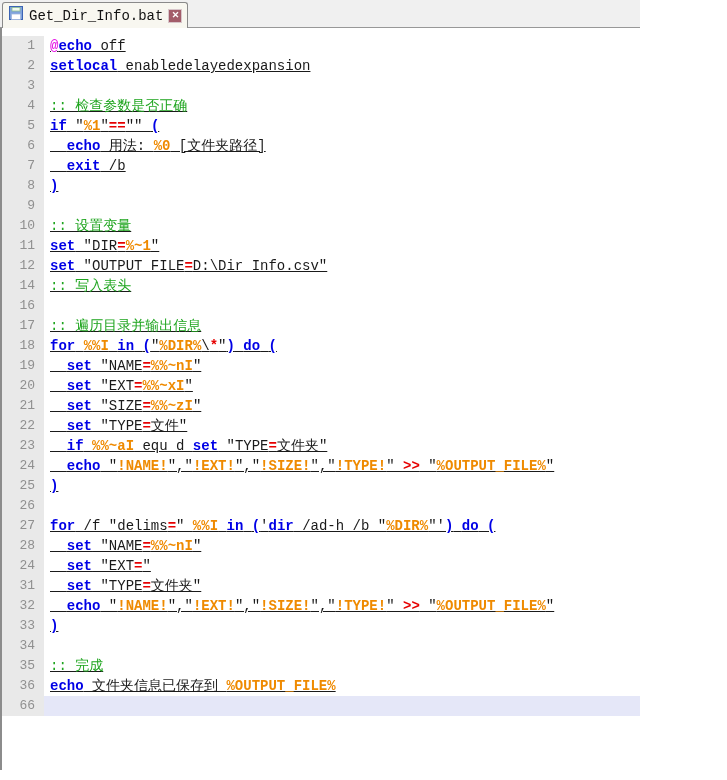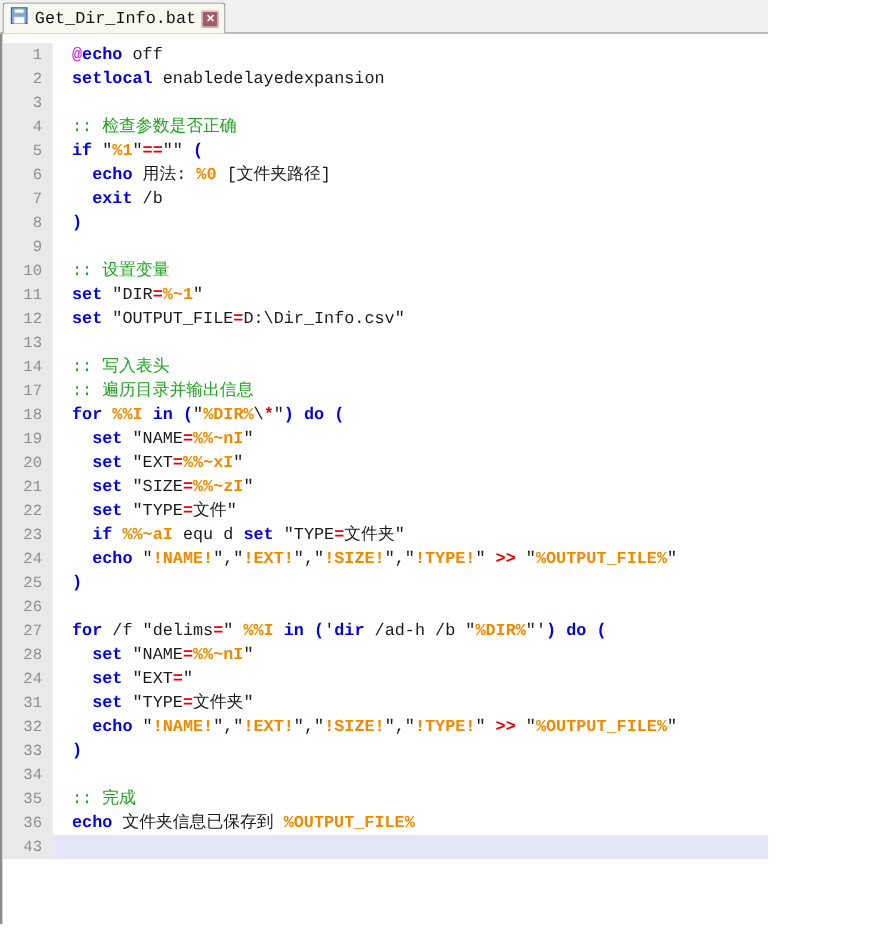--- a/index.html
+++ b/index.html
@@ -31,21 +31,21 @@
   .editor {
     height:742px; background:#ffffff; overflow:hidden;
     border-left:2px solid #8c8c8c;
     padding-top:8px;
   }
   .line { display:flex; height:20px; line-height:20px; white-space:pre; }
   .ln {
     flex:0 0 42px; background:var(--gutter-bg,#e9e9e9); color:var(--gutter-fg,#909090);
     text-align:right; padding-right:9px; font-size:13px; user-select:none;
   }
-  .lc { flex:1 1 auto; padding-left:16px; font-size:14px; color:var(--c-tx,#1a1a1a); }
+  .lc { flex:1 1 auto; padding-left:6px; font-size:14px; color:var(--c-tx,#1a1a1a);text-decoration:underline; }
   .line.current .lc { background:var(--current-bg,#e5e7f8); }
 
   .kw  { color:var(--c-kw,#0000e6); font-weight:bold; }
   .var { color:var(--c-var,#ef8a00); font-weight:bold; }
   .op  { color:var(--c-op,#e60000); font-weight:bold; }
   .cmt { color:var(--c-cmt,#1fa51f);margin-top:23px; }
   .tx  { color:var(--c-tx,#1a1a1a); }
   .at  { color:var(--c-at,#e61ee6); font-weight:bold; }
   .par { color:var(--c-kw,#0000e6); font-weight:bold; }
 </style>
@@ -75,38 +75,38 @@
         <div class="line"><span class="ln">3</span><span class="lc"></span></div>
         <div class="line"><span class="ln">4</span><span class="lc"><span class="cmt">:: 检查参数是否正确</span></span></div>
         <div class="line"><span class="ln">5</span><span class="lc"><span class="kw">if</span><span class="tx"> "</span><span class="var">%1</span><span class="tx">"</span><span class="op">==</span><span class="tx">"" </span><span class="par">(</span></span></div>
         <div class="line"><span class="ln">6</span><span class="lc"><span class="tx">  </span><span class="kw">echo</span><span class="tx"> 用法: </span><span class="var">%0</span><span class="tx"> [文件夹路径]</span></span></div>
         <div class="line"><span class="ln">7</span><span class="lc"><span class="tx">  </span><span class="kw">exit</span><span class="tx"> /b</span></span></div>
         <div class="line"><span class="ln">8</span><span class="lc"><span class="par">)</span></span></div>
         <div class="line"><span class="ln">9</span><span class="lc"></span></div>
         <div class="line"><span class="ln">10</span><span class="lc"><span class="cmt">:: 设置变量</span></span></div>
         <div class="line"><span class="ln">11</span><span class="lc"><span class="kw">set</span><span class="tx"> "DIR</span><span class="op">=</span><span class="var">%~1</span><span class="tx">"</span></span></div>
         <div class="line"><span class="ln">12</span><span class="lc"><span class="kw">set</span><span class="tx"> "OUTPUT_FILE</span><span class="op">=</span><span class="tx">D:\Dir_Info.csv"</span></span></div>
-        <div class="line"><span class="ln">13</span><span class="lc"></span></div>
         <div class="line"><span class="ln">14</span><span class="lc"><span class="cmt">:: 写入表头</span></span></div>
+        <div class="line"><span class="ln">16</span><span class="lc"></span></div>
         <div class="line"><span class="ln">17</span><span class="lc"><span class="cmt">:: 遍历目录并输出信息</span></span></div>
         <div class="line"><span class="ln">18</span><span class="lc"><span class="kw">for</span><span class="tx"> </span><span class="var">%%I</span><span class="tx"> </span><span class="kw">in</span><span class="tx"> </span><span class="par">(</span><span class="tx">"</span><span class="var">%DIR%</span><span class="tx">\</span><span class="op">*</span><span class="tx">"</span><span class="par">)</span><span class="tx"> </span><span class="kw">do</span><span class="tx"> </span><span class="par">(</span></span></div>
         <div class="line"><span class="ln">19</span><span class="lc"><span class="tx">  </span><span class="kw">set</span><span class="tx"> "NAME</span><span class="op">=</span><span class="var">%%~nI</span><span class="tx">"</span></span></div>
         <div class="line"><span class="ln">20</span><span class="lc"><span class="tx">  </span><span class="kw">set</span><span class="tx"> "EXT</span><span class="op">=</span><span class="var">%%~xI</span><span class="tx">"</span></span></div>
         <div class="line"><span class="ln">21</span><span class="lc"><span class="tx">  </span><span class="kw">set</span><span class="tx"> "SIZE</span><span class="op">=</span><span class="var">%%~zI</span><span class="tx">"</span></span></div>
         <div class="line"><span class="ln">22</span><span class="lc"><span class="tx">  </span><span class="kw">set</span><span class="tx"> "TYPE</span><span class="op">=</span><span class="tx">文件"</span></span></div>
         <div class="line"><span class="ln">23</span><span class="lc"><span class="tx">  </span><span class="kw">if</span><span class="tx"> </span><span class="var">%%~aI</span><span class="tx"> equ d </span><span class="kw">set</span><span class="tx"> "TYPE</span><span class="op">=</span><span class="tx">文件夹"</span></span></div>
         <div class="line"><span class="ln">24</span><span class="lc"><span class="tx">  </span><span class="kw">echo</span><span class="tx"> "</span><span class="var">!NAME!</span><span class="tx">","</span><span class="var">!EXT!</span><span class="tx">","</span><span class="var">!SIZE!</span><span class="tx">","</span><span class="var">!TYPE!</span><span class="tx">" </span><span class="op">&gt;&gt;</span><span class="tx"> "</span><span class="var">%OUTPUT_FILE%</span><span class="tx">"</span></span></div>
         <div class="line"><span class="ln">25</span><span class="lc"><span class="par">)</span></span></div>
         <div class="line"><span class="ln">26</span><span class="lc"></span></div>
         <div class="line"><span class="ln">27</span><span class="lc"><span class="kw">for</span><span class="tx"> /f "delims</span><span class="op">=</span><span class="tx">" </span><span class="var">%%I</span><span class="tx"> </span><span class="kw">in</span><span class="tx"> </span><span class="par">(</span><span class="tx">'</span><span class="kw">dir</span><span class="tx"> /ad-h /b "</span><span class="var">%DIR%</span><span class="tx">"'</span><span class="par">)</span><span class="tx"> </span><span class="kw">do</span><span class="tx"> </span><span class="par">(</span></span></div>
         <div class="line"><span class="ln">28</span><span class="lc"><span class="tx">  </span><span class="kw">set</span><span class="tx"> "NAME</span><span class="op">=</span><span class="var">%%~nI</span><span class="tx">"</span></span></div>
         <div class="line"><span class="ln">24</span><span class="lc"><span class="tx">  </span><span class="kw">set</span><span class="tx"> "EXT</span><span class="op">=</span><span class="tx">"</span></span></div>
         <div class="line"><span class="ln">31</span><span class="lc"><span class="tx">  </span><span class="kw">set</span><span class="tx"> "TYPE</span><span class="op">=</span><span class="tx">文件夹"</span></span></div>
         <div class="line"><span class="ln">32</span><span class="lc"><span class="tx">  </span><span class="kw">echo</span><span class="tx"> "</span><span class="var">!NAME!</span><span class="tx">","</span><span class="var">!EXT!</span><span class="tx">","</span><span class="var">!SIZE!</span><span class="tx">","</span><span class="var">!TYPE!</span><span class="tx">" </span><span class="op">&gt;&gt;</span><span class="tx"> "</span><span class="var">%OUTPUT_FILE%</span><span class="tx">"</span></span></div>
         <div class="line"><span class="ln">33</span><span class="lc"><span class="par">)</span></span></div>
         <div class="line"><span class="ln">34</span><span class="lc"></span></div>
         <div class="line"><span class="ln">35</span><span class="lc"><span class="cmt">:: 完成</span></span></div>
         <div class="line"><span class="ln">36</span><span class="lc"><span class="kw">echo</span><span class="tx"> 文件夹信息已保存到 </span><span class="var">%OUTPUT_FILE%</span></span></div>
-        <div class="line current"><span class="ln">43</span><span class="lc"></span></div>
+        <div class="line current"><span class="ln">66</span><span class="lc"></span></div>
       </div>
   </div>
 
 </div>
 
 </body></html>

